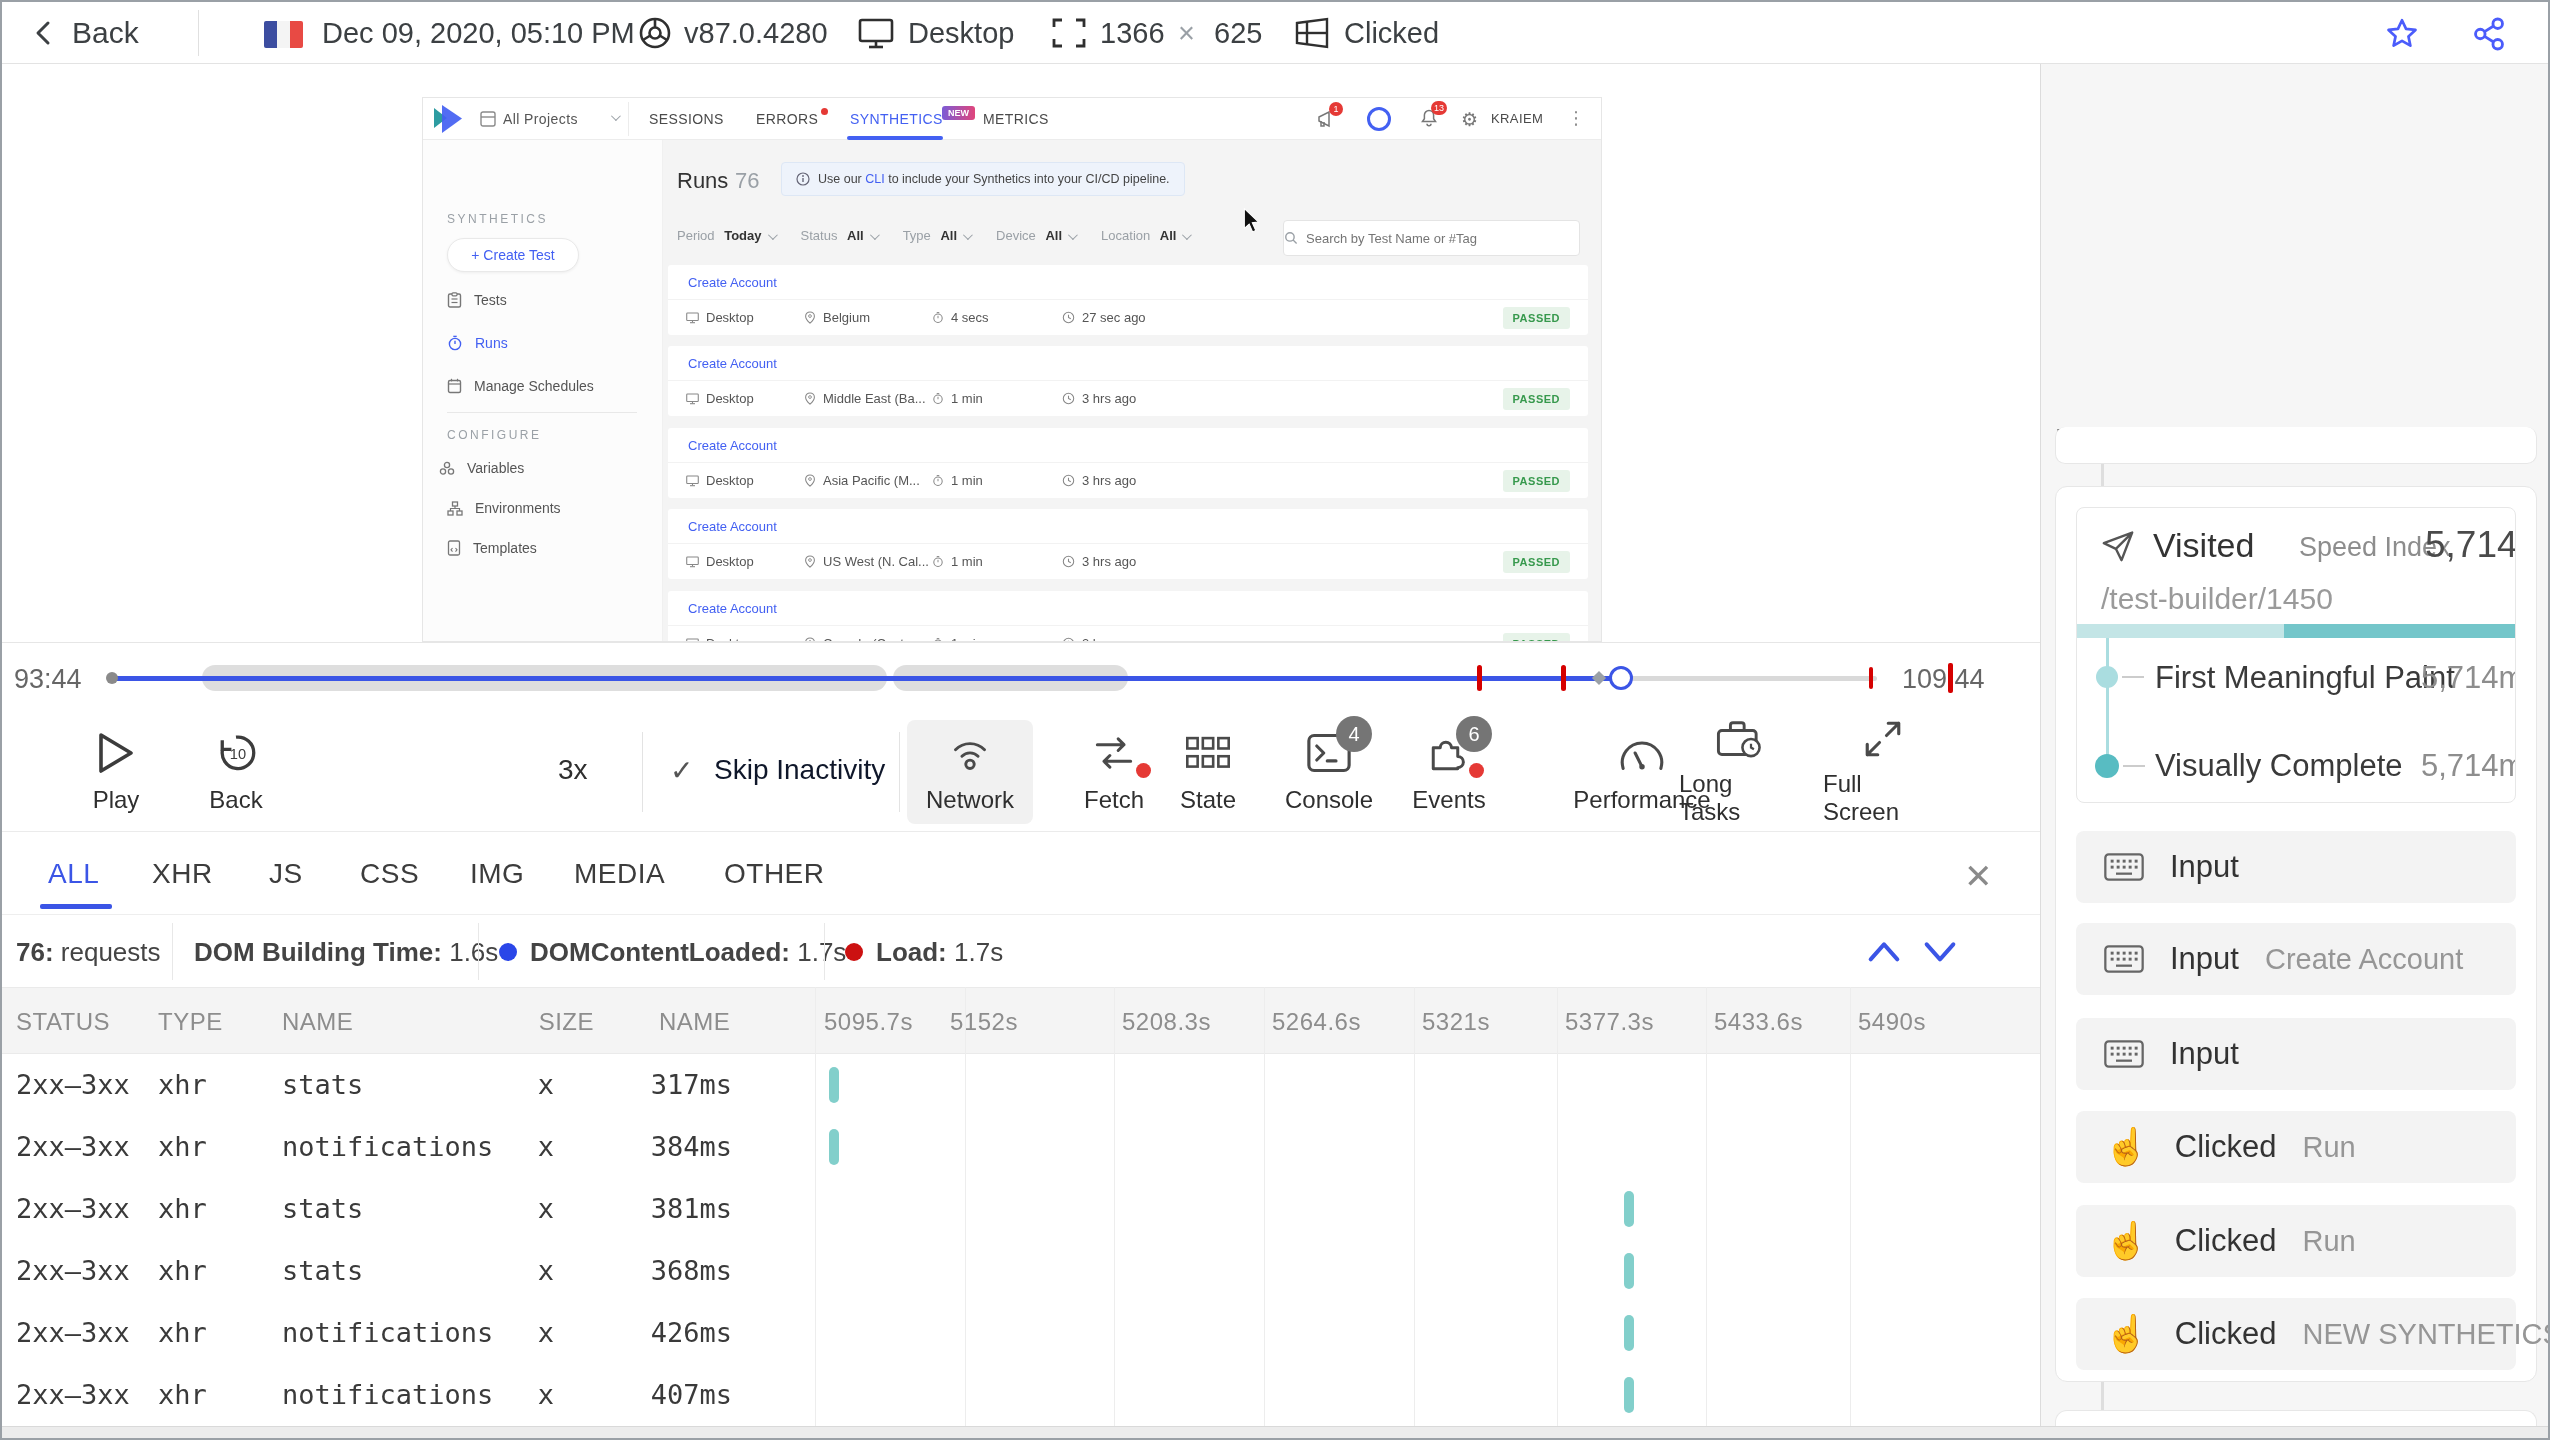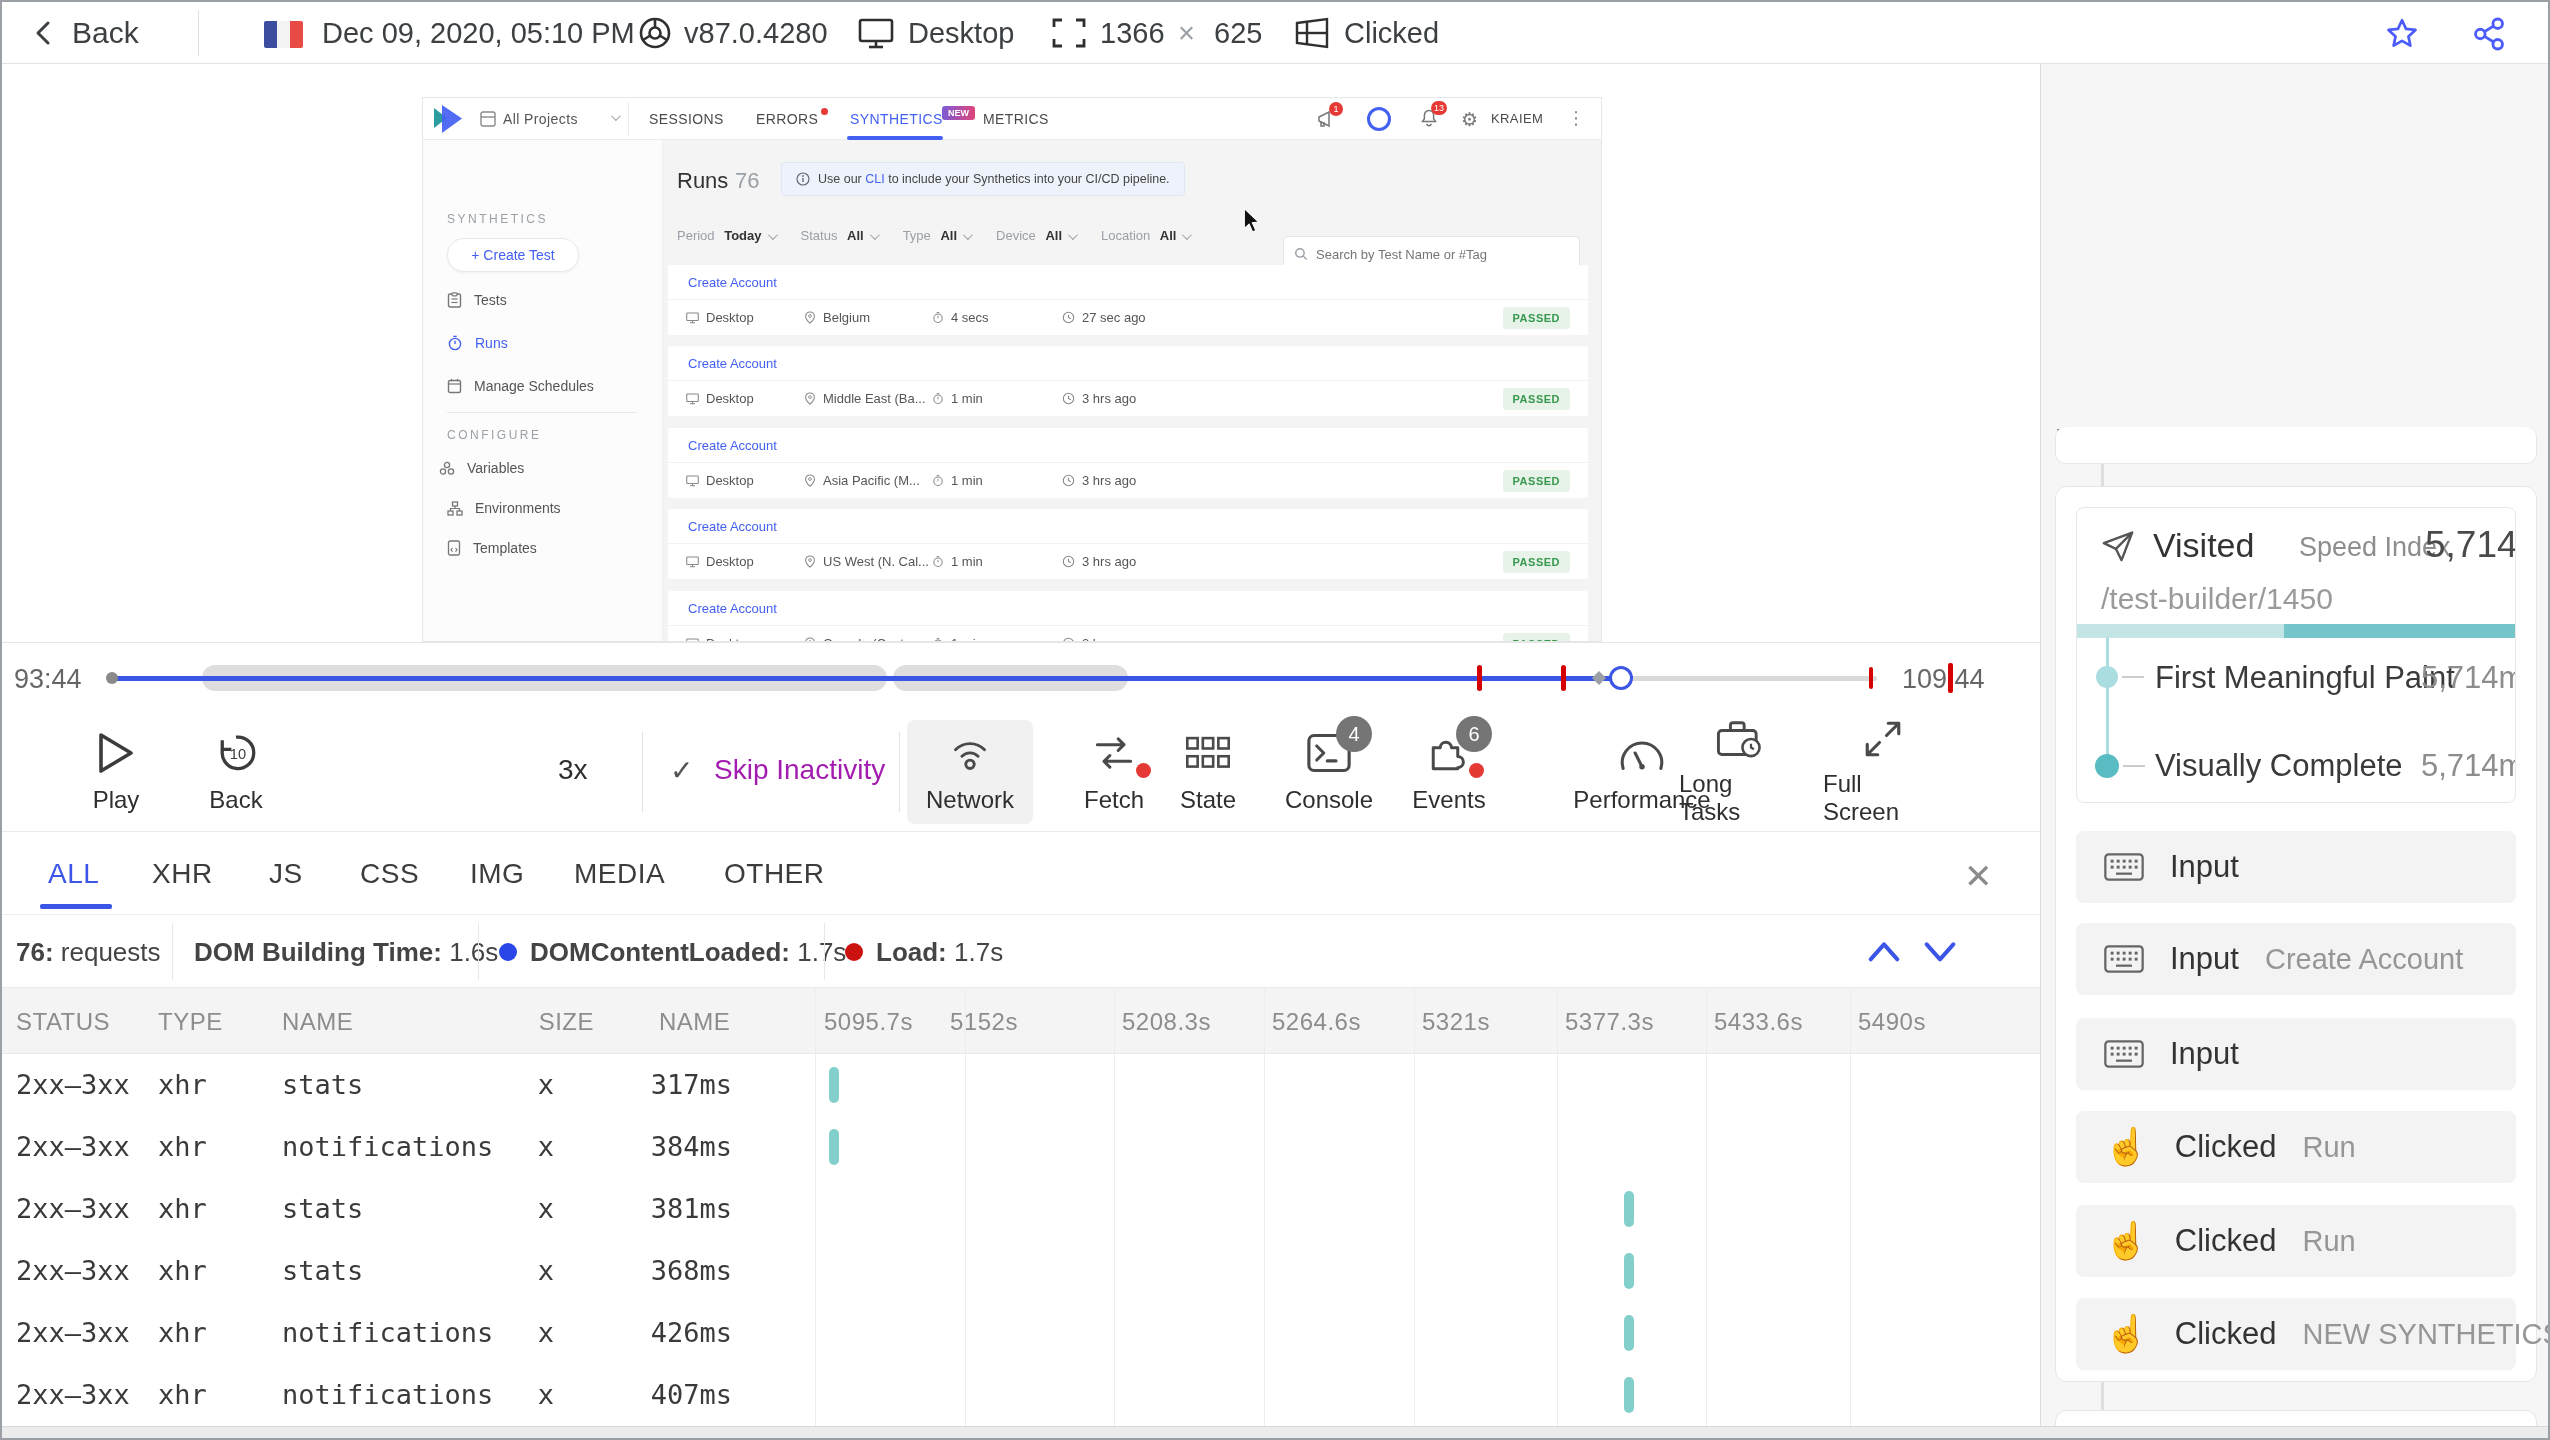--- a/index.html
+++ b/index.html
@@ -244,21 +244,21 @@
           <span><span>Use our </span><span style="color:#4360f2">CLI</span><span> to include your Synthetics into your CI/CD pipeline.</span></span>
         </div>
 
         <div class="abs" style="left:14px;top:88px;display:flex;align-items:center;gap:26px;font-size:13px;color:#9aa0a6">
           <span><span>Period</span> <b style="color:#333;margin-left:6px">Today</b><span class="caret"></span></span>
           <span><span>Status</span> <b style="color:#333;margin-left:6px">All</b><span class="caret"></span></span>
           <span><span>Type</span> <b style="color:#333;margin-left:6px">All</b><span class="caret"></span></span>
           <span><span>Device</span> <b style="color:#333;margin-left:6px">All</b><span class="caret"></span></span>
           <span><span>Location</span> <b style="color:#333;margin-left:6px">All</b><span class="caret"></span></span>
         </div>
-        <div class="abs" style="left:620px;top:96px;width:297px;height:36px;background:#fff;border:1px solid #e4e4e4;border-radius:4px;display:flex;align-items:center;padding-left:10px;gap:8px">
+        <div class="abs" style="left:620px;top:80px;width:297px;height:36px;background:#fff;border:1px solid #e4e4e4;border-radius:4px;display:flex;align-items:center;gap:8px">
           <svg width="14" height="14" viewBox="0 0 20 20">
               <circle cx="8.5" cy="8.5" r="6" fill="none" stroke="#9aa0a6" stroke-width="2"></circle>
               <line x1="13" y1="13" x2="18" y2="18" stroke="#9aa0a6" stroke-width="2"></line>
             </svg>
           <input style="border: 0px; outline: 0px; font-size: 13px; width: 250px; background: transparent; font-family: inherit; color: rgb(51, 51, 51);" placeholder="Search by Test Name or #Tag">
         </div>
 
         <div class="run-card" style="top:125px">
           <div class="run-name">Create Account</div>
           <div class="run-detail">
@@ -482,21 +482,21 @@
             <path d="M4.5,5 V10 H9.5" fill="none" stroke="#3c3c3c" stroke-width="1.8"></path>
             <path d="M4.8,9.6 A8.6,8.6 0 1 0 12,3.4" fill="none" stroke="#3c3c3c" stroke-width="1.8"></path>
             <text x="8.6" y="15.4" font-size="8" fill="#3c3c3c" font-family="Liberation Sans,sans-serif">10</text>
           </svg>
       </div>
       <span>Back</span>
     </div>
     <div class="abs" style="left:556px;top:42px;font-size:28px;color:#2f2f2f">3x</div>
     <div class="vdiv" style="left:640px"></div>
     <div class="abs" style="left:668px;top:42px;font-size:28px;color:#555">✓</div>
-    <div class="abs" style="left:712px;top:42px;font-size:28px;color:#a21caf">Skip Inactivity</div>
+    <div class="abs" style="left:712px;top:42px;font-size:28px;color:#0f172a">Skip Inactivity</div>
     <div class="vdiv" style="left:897px"></div>
 
     <div class="pbtn" style="left:905px;width:126px;background:#f1f1f1;border-radius:8px">
       <div class="ic">
         <svg width="46" height="42" viewBox="0 0 28 26">
             <path d="M5,11 a12.5,12.5 0 0 1 18,0" fill="none" stroke="#4a4a4a" stroke-width="1.8" stroke-linecap="round"></path>
             <path d="M9,15 a7,7 0 0 1 10,0" fill="none" stroke="#4a4a4a" stroke-width="1.8" stroke-linecap="round"></path>
             <circle cx="14" cy="20" r="2.6" fill="none" stroke="#4a4a4a" stroke-width="1.8"></circle>
           </svg>
       </div>

